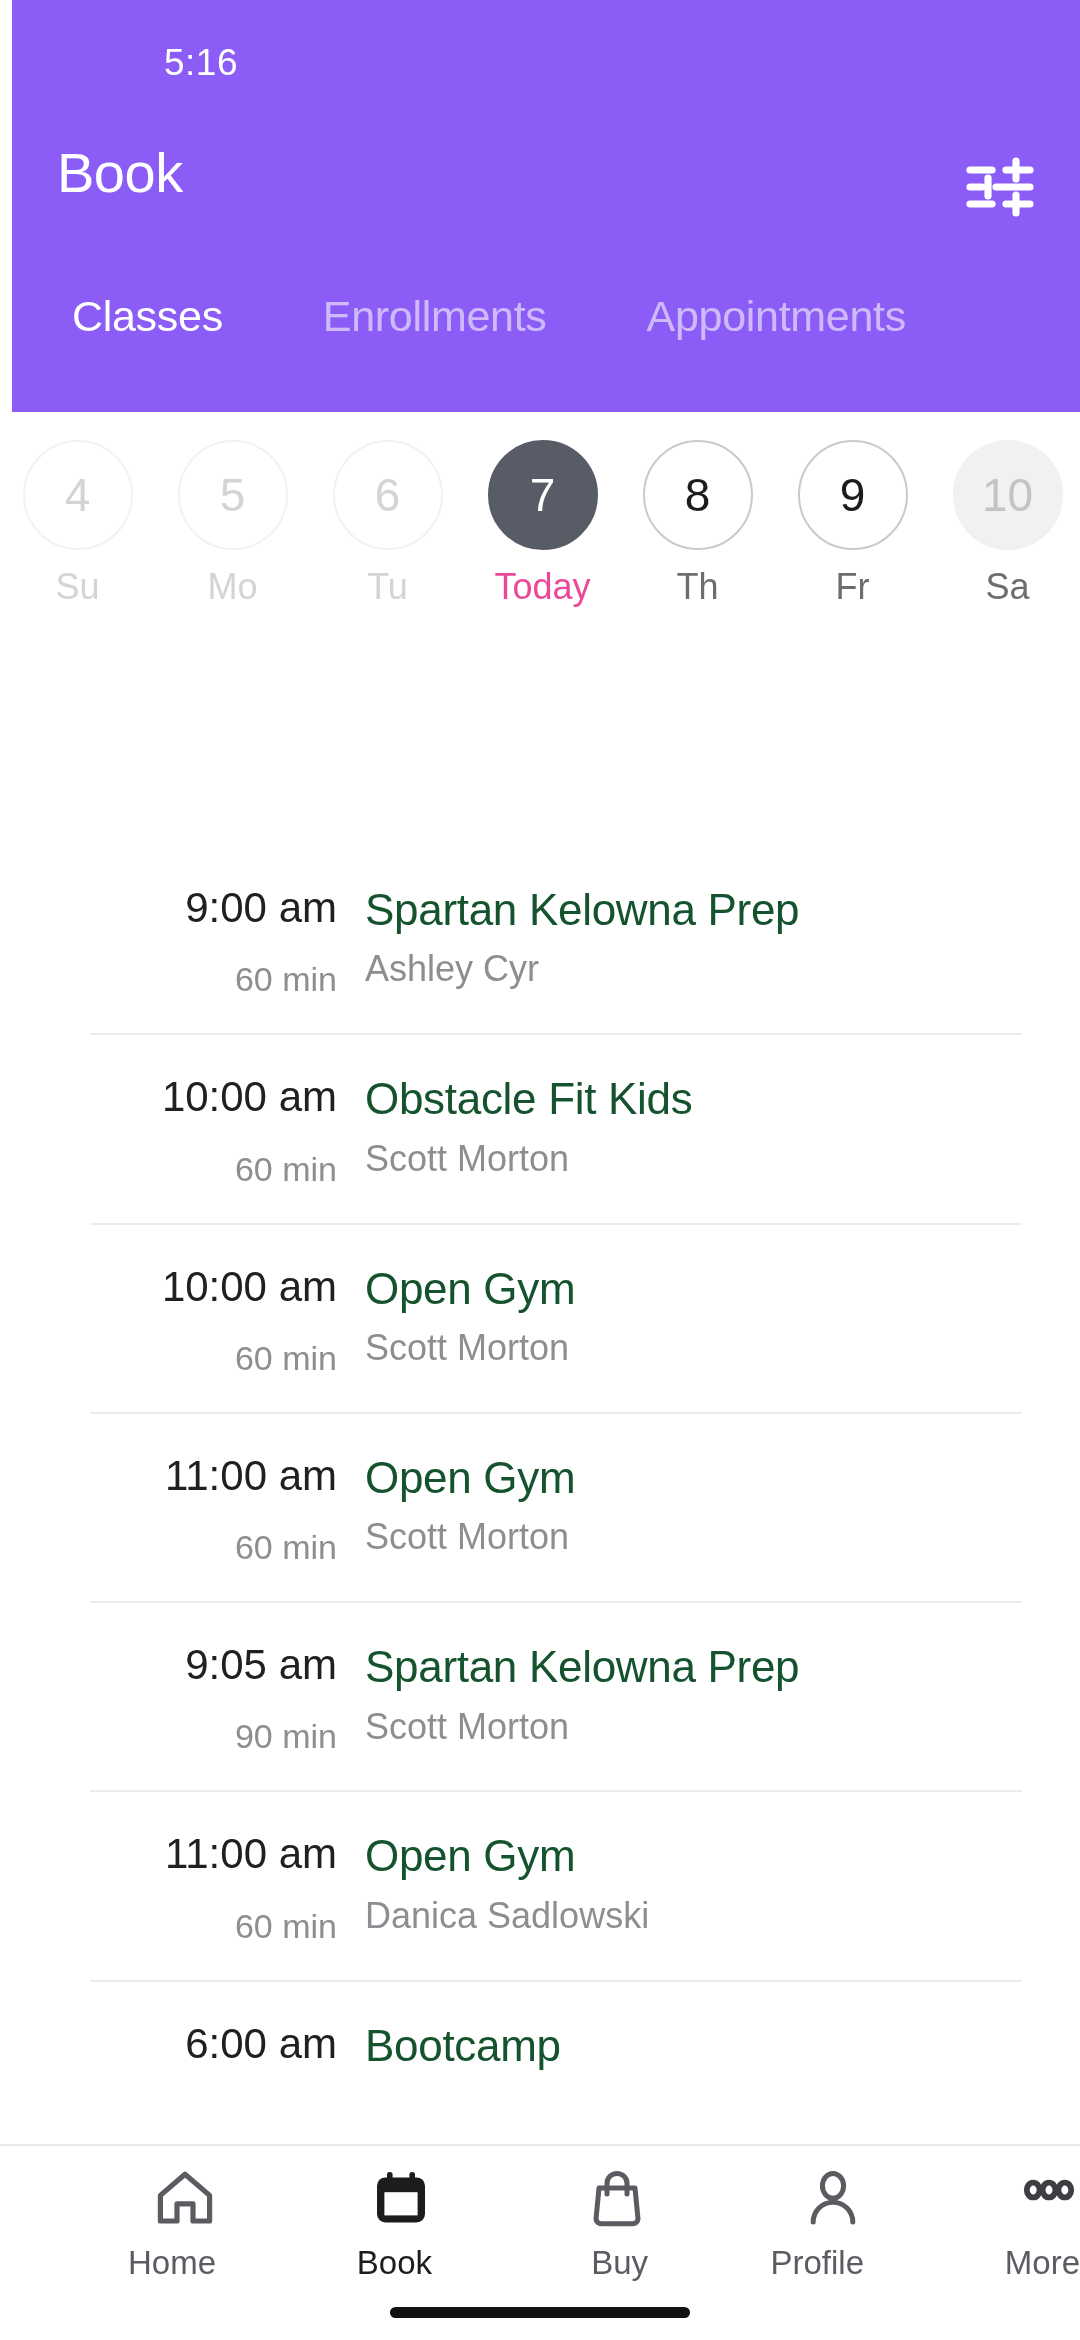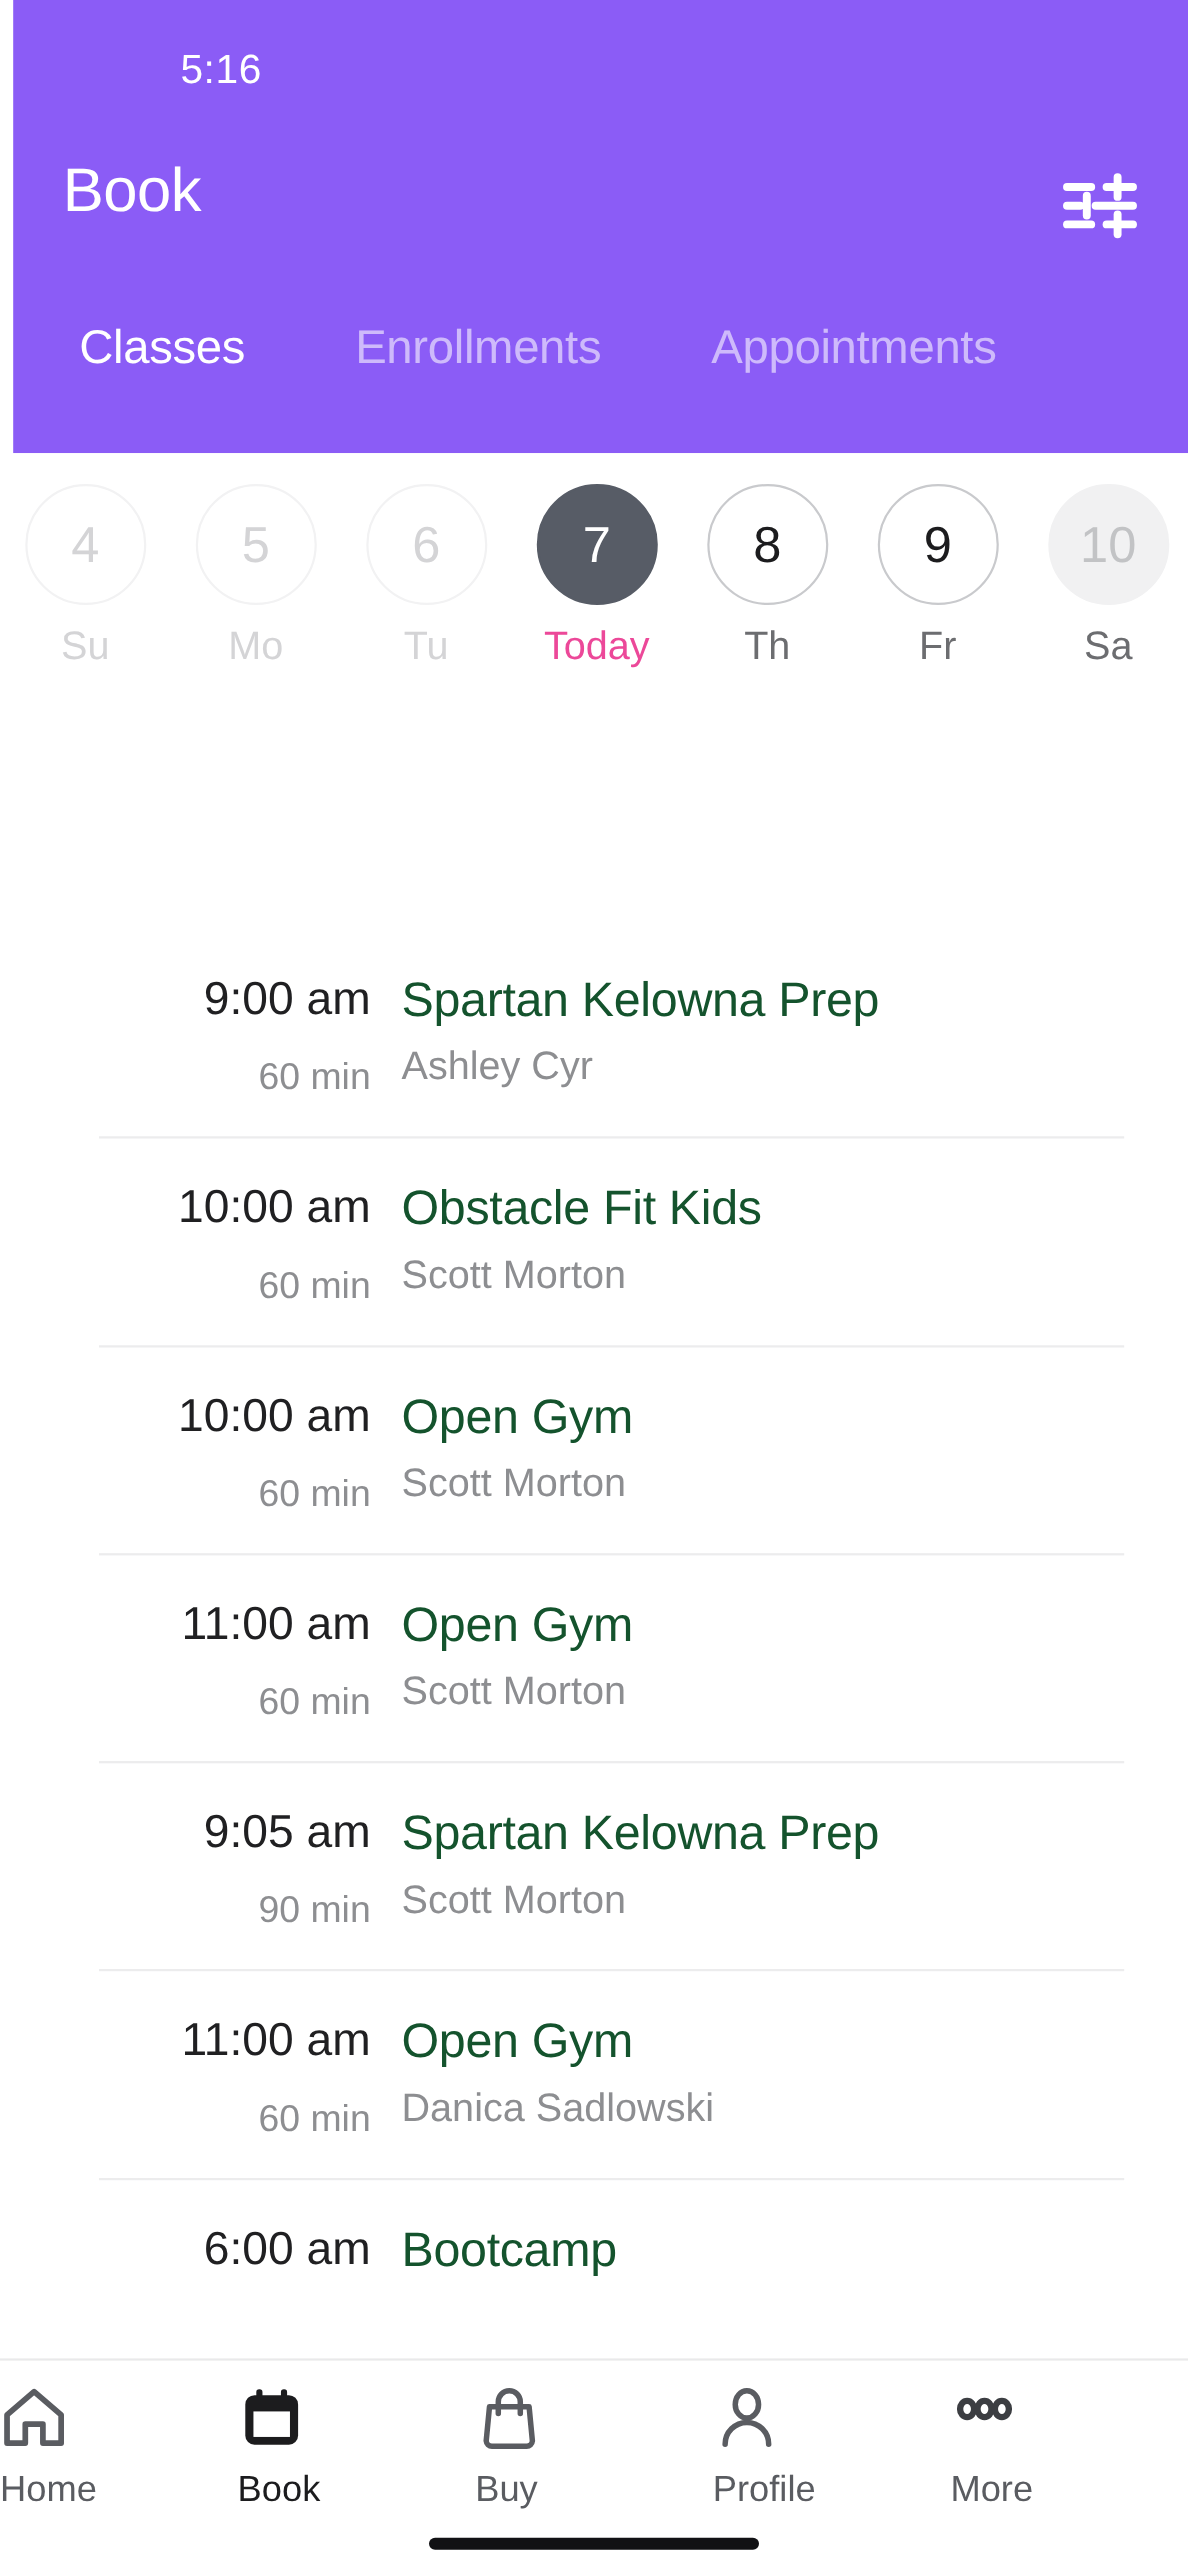--- a/index.html
+++ b/index.html
@@ -103,21 +103,21 @@
   .row-title { font-size:44px; color:#14532d; letter-spacing:-0.3px; line-height:1.1; }
   .row-inst  { font-size:36px; color:#8d8e91; margin-top:14px; }
 
   
   .bottomnav {
     position:absolute; left:0; right:0; bottom:0; height:196px;
     background:#ffffff; border-top:2px solid #e9e9ea;
     display:flex; align-items:flex-start; padding-top:20px;
   }
   .navitem {
-    flex:1; display:flex; flex-direction:column; align-items:flex-start;
+    flex:1; display:flex; flex-direction:column; align-items:flex-end;
     cursor:pointer;
   }
   .navicon { height:66px; display:flex; align-items:center; justify-content:center; }
   .navlabel { margin-top:12px; font-size:33px; color:#5a5c61; }
   .navitem.active .navlabel { color:#1c1c1e; }
   .homebar {
     position:absolute; bottom:22px; left:50%; transform:translateX(-50%);
     width:300px; height:11px; border-radius:6px; background:#111114;
   }
 </style>

